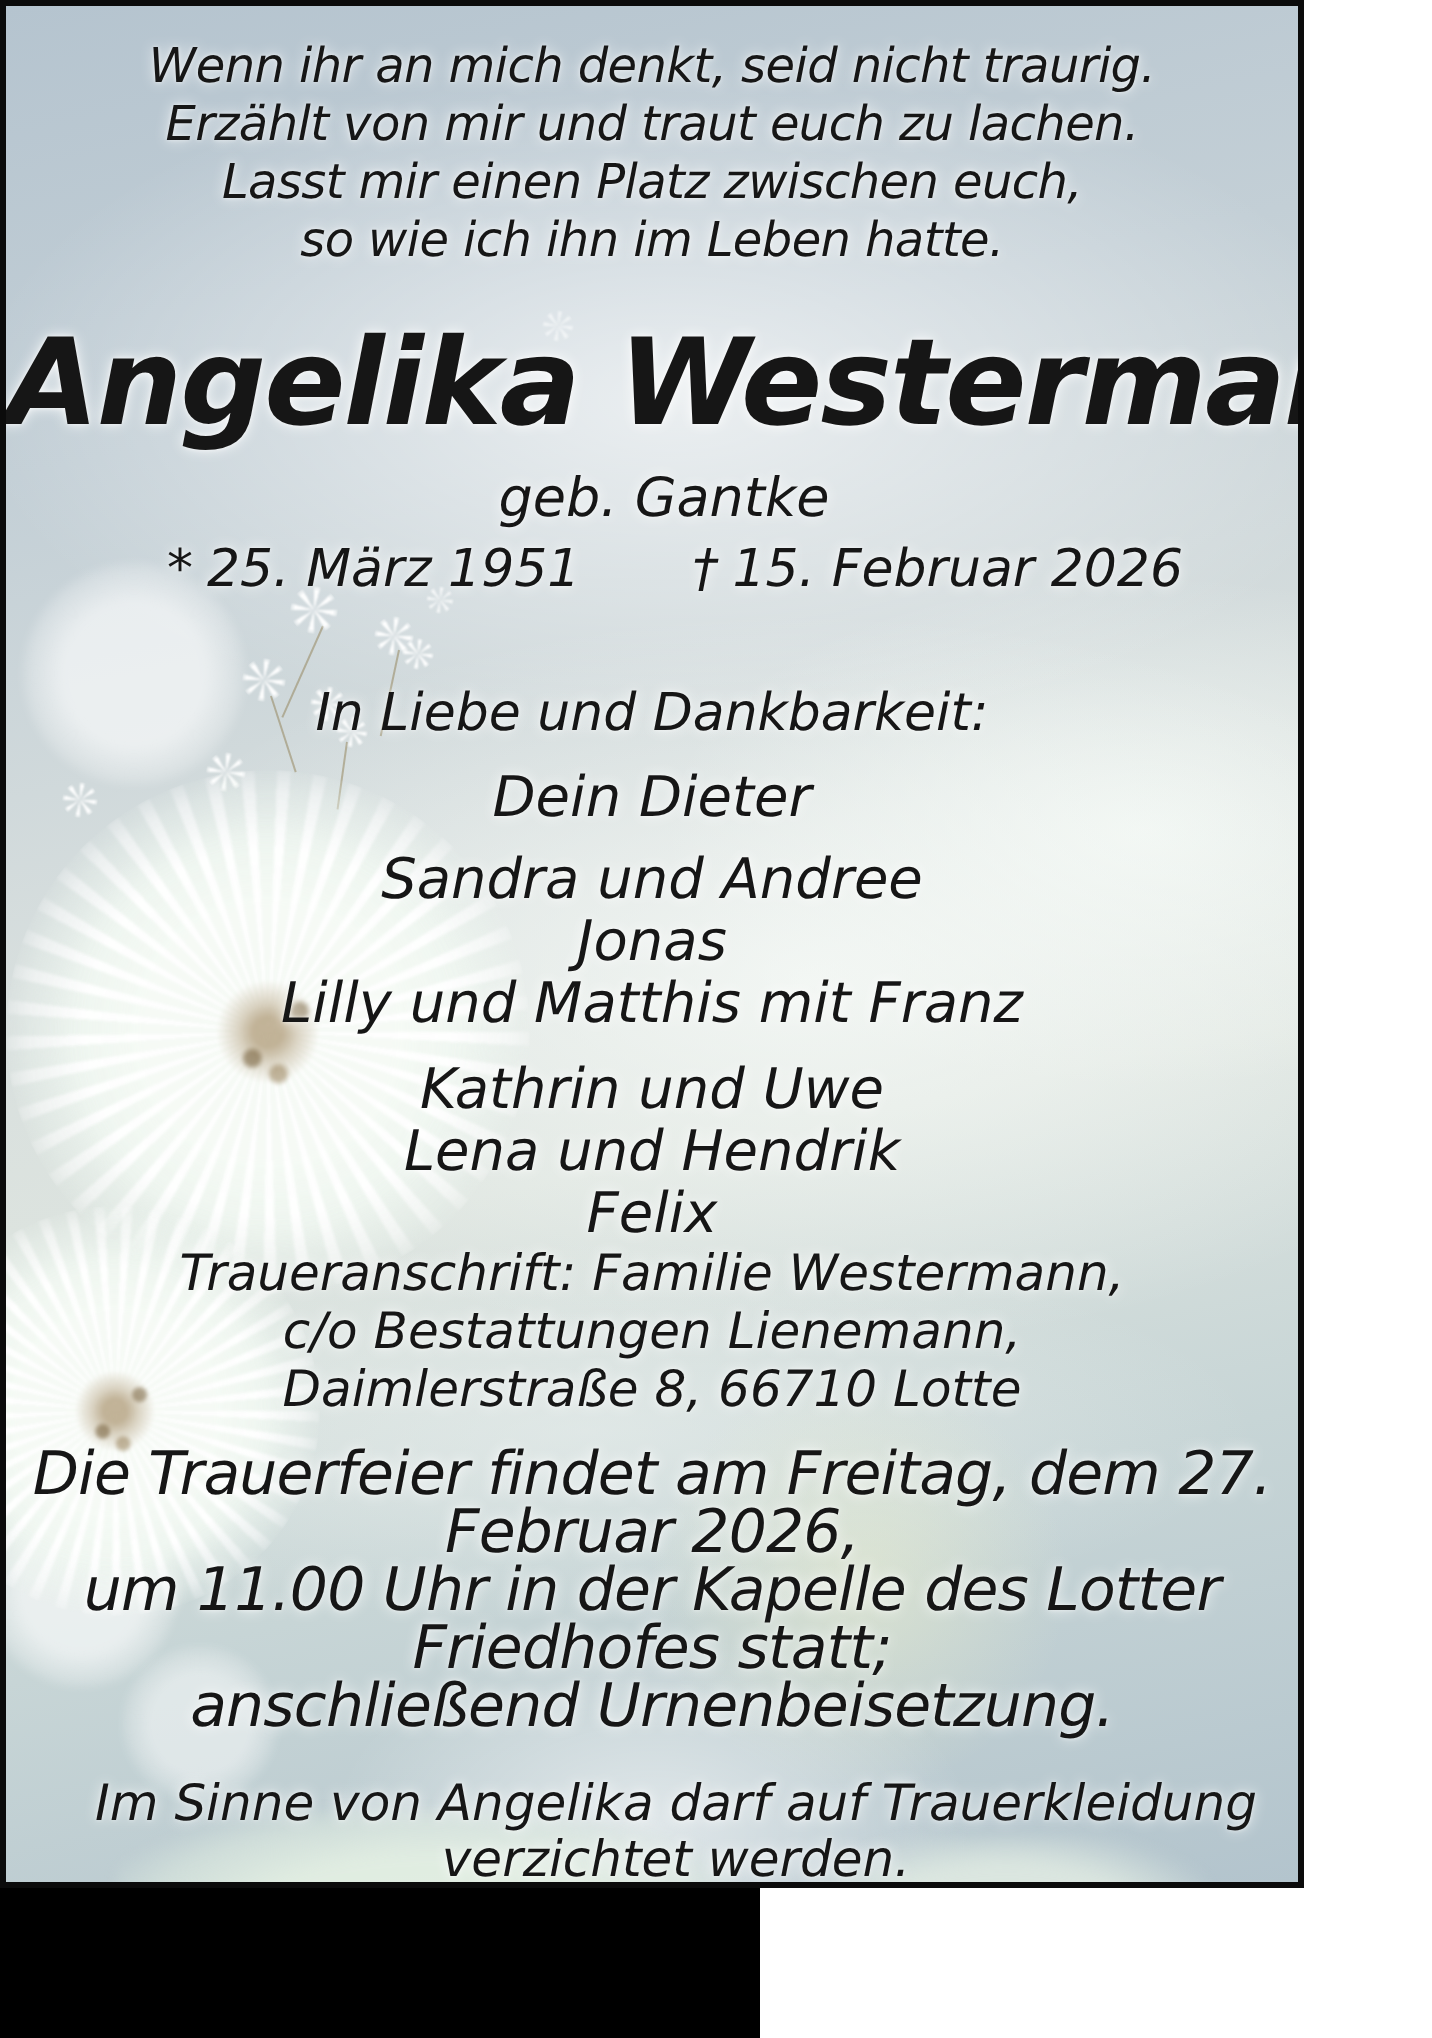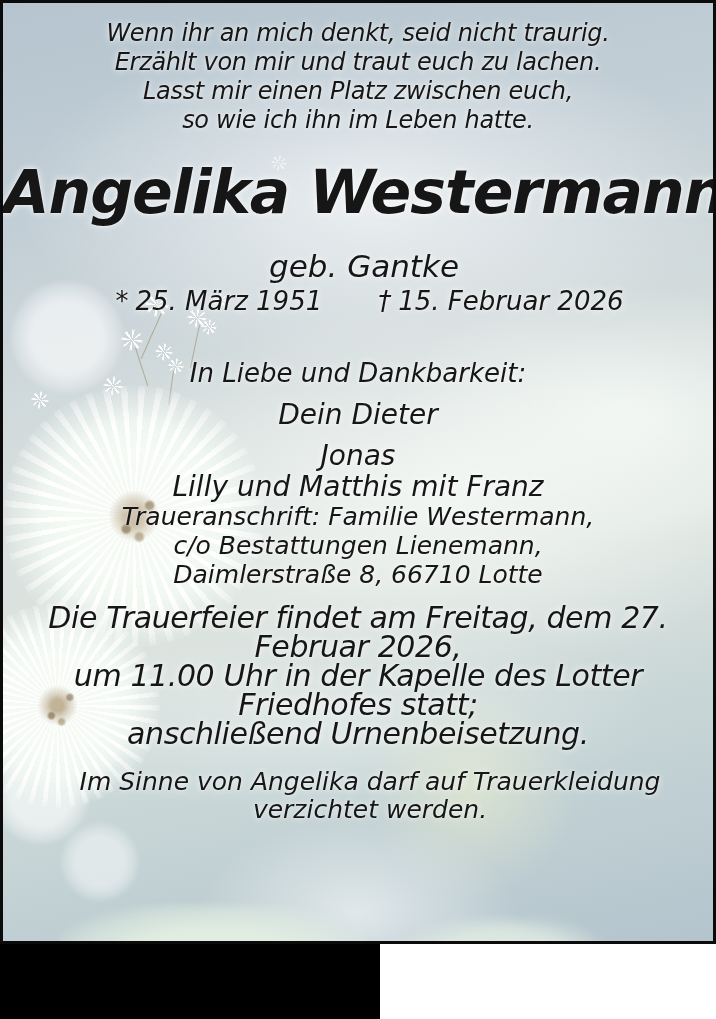--- a/index.html
+++ b/index.html
@@ -6,21 +6,21 @@
     margin: 0; padding: 0;
     width: 716px; height: 1019px;
     background: #ffffff;
     overflow: hidden;
     font-family: "DejaVu Sans", sans-serif;
   }
 
   
   .notice {
     position: relative;
-    width: 716px; height: 944px;
+    width: 652px; height: 944px;
     box-sizing: border-box;
     border: 3px solid #0b0b0b;
     overflow: hidden;
     background:
       radial-gradient(ellipse 200px 120px at 50% 97%, rgba(255,255,255,0.55), transparent 80%),
       radial-gradient(circle 140px at 66% 84%, rgba(235,239,206,0.55), transparent 75%),
       radial-gradient(ellipse 430px 210px at 52% 21%, rgba(255,255,255,0.65), transparent 82%),
       radial-gradient(ellipse 460px 230px at 62% 52%, rgba(250,253,250,0.75), transparent 80%),
       radial-gradient(ellipse 300px 160px at 88% 44%, rgba(245,250,246,0.8), transparent 80%),
       radial-gradient(ellipse 420px 120px at 45% 76%, rgba(244,248,246,0.45), transparent 80%),
@@ -102,21 +102,21 @@
   .content {
     position: absolute; inset: 0;
     padding-top: 16px;
     text-align: center;
     color: #161616;
     font-style: italic;
     text-shadow: 0 0 7px rgba(255,255,255,0.9), 0 0 2px rgba(255,255,255,0.6);
   }
   .poem    { font-size: 24px; line-height: 29px; letter-spacing: -0.3px; }
   .name    { font-size: 60px; line-height: 78px; margin: 18px 0 0; font-weight: bold; letter-spacing: -1px; white-space: nowrap; }
-  .maiden  { font-size: 31px; line-height: 30px; margin-top: 20px; padding-left: 12px; }
+  .maiden  { font-size: 27px; line-height: 30px; margin-top: 4px; padding-left: 12px; }
   .dates   { font-size: 26px; line-height: 32px; margin-top: 4px; display: flex; justify-content: center; gap: 56px; padding-left: 23px; }
   .dates .sym { margin-right: 7px; }
   .intro   { font-size: 26px; line-height: 32px; margin-top: 40px; }
   .group   { font-size: 28px; line-height: 31px; }
   .g1 { margin-top: 10px; }
   .g2 { margin-top: 10px; }
   .g3 { margin-top: 12px; }
   .address { font-size: 25px; line-height: 29px; }
   .funeral { font-size: 30px; line-height: 29px; margin-top: 14px; letter-spacing: -0.4px; }
   .closing { font-size: 25px; line-height: 28px; margin-top: 20px; padding-left: 24px; }
@@ -174,22 +174,28 @@
         <span class="sym">†</span><span>15. Februar 2026</span>
       </span>
     </div>
 
     <div class="intro">In Liebe und Dankbarkeit:</div>
 
     <div class="group g1">
       <div>Dein Dieter</div>
     </div>
     <div class="group g2">
+      <div>Sandra und Andree</div>
       <div>Jonas</div>
       <div>Lilly und Matthis mit Franz</div>
+    </div>
+    <div class="group g3">
+      <div>Kathrin und Uwe</div>
+      <div>Lena und Hendrik</div>
+      <div>Felix</div>
     </div>
 
     <div class="address">
       <div>Traueranschrift: Familie Westermann,</div>
       <div>c/o Bestattungen Lienemann,</div>
       <div>Daimlerstraße 8, 66710 Lotte</div>
     </div>
 
     <div class="funeral">
       <div>Die Trauerfeier findet am Freitag, dem 27. Februar 2026,</div>

